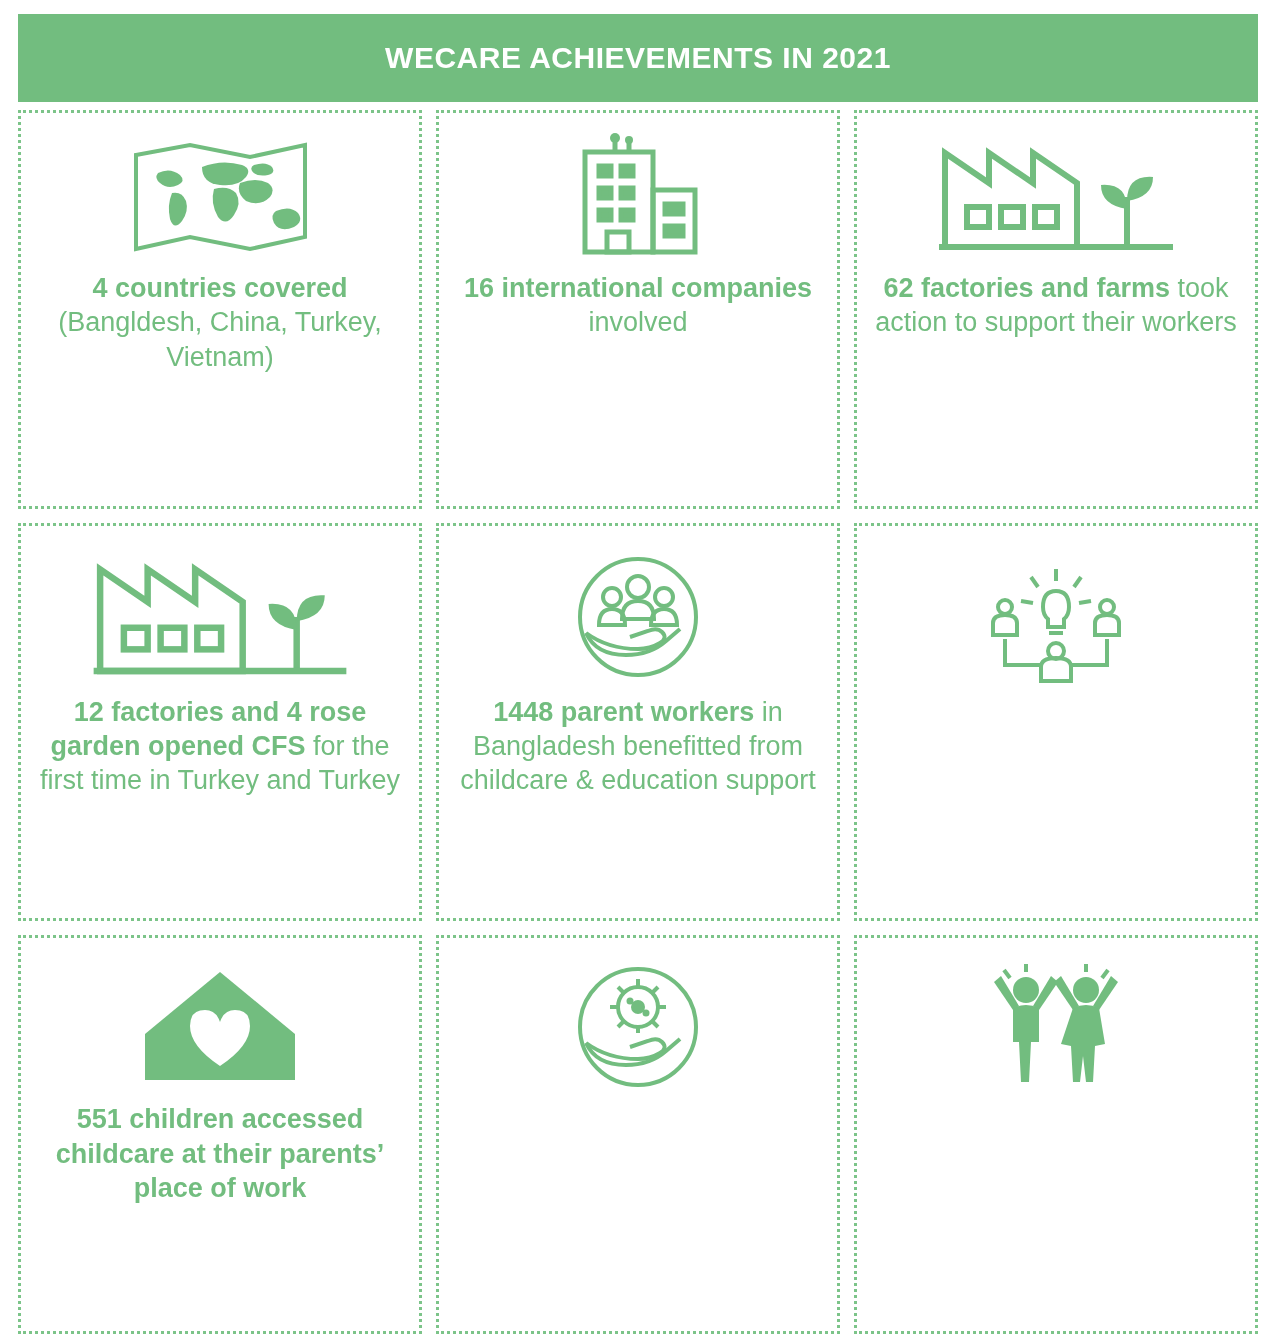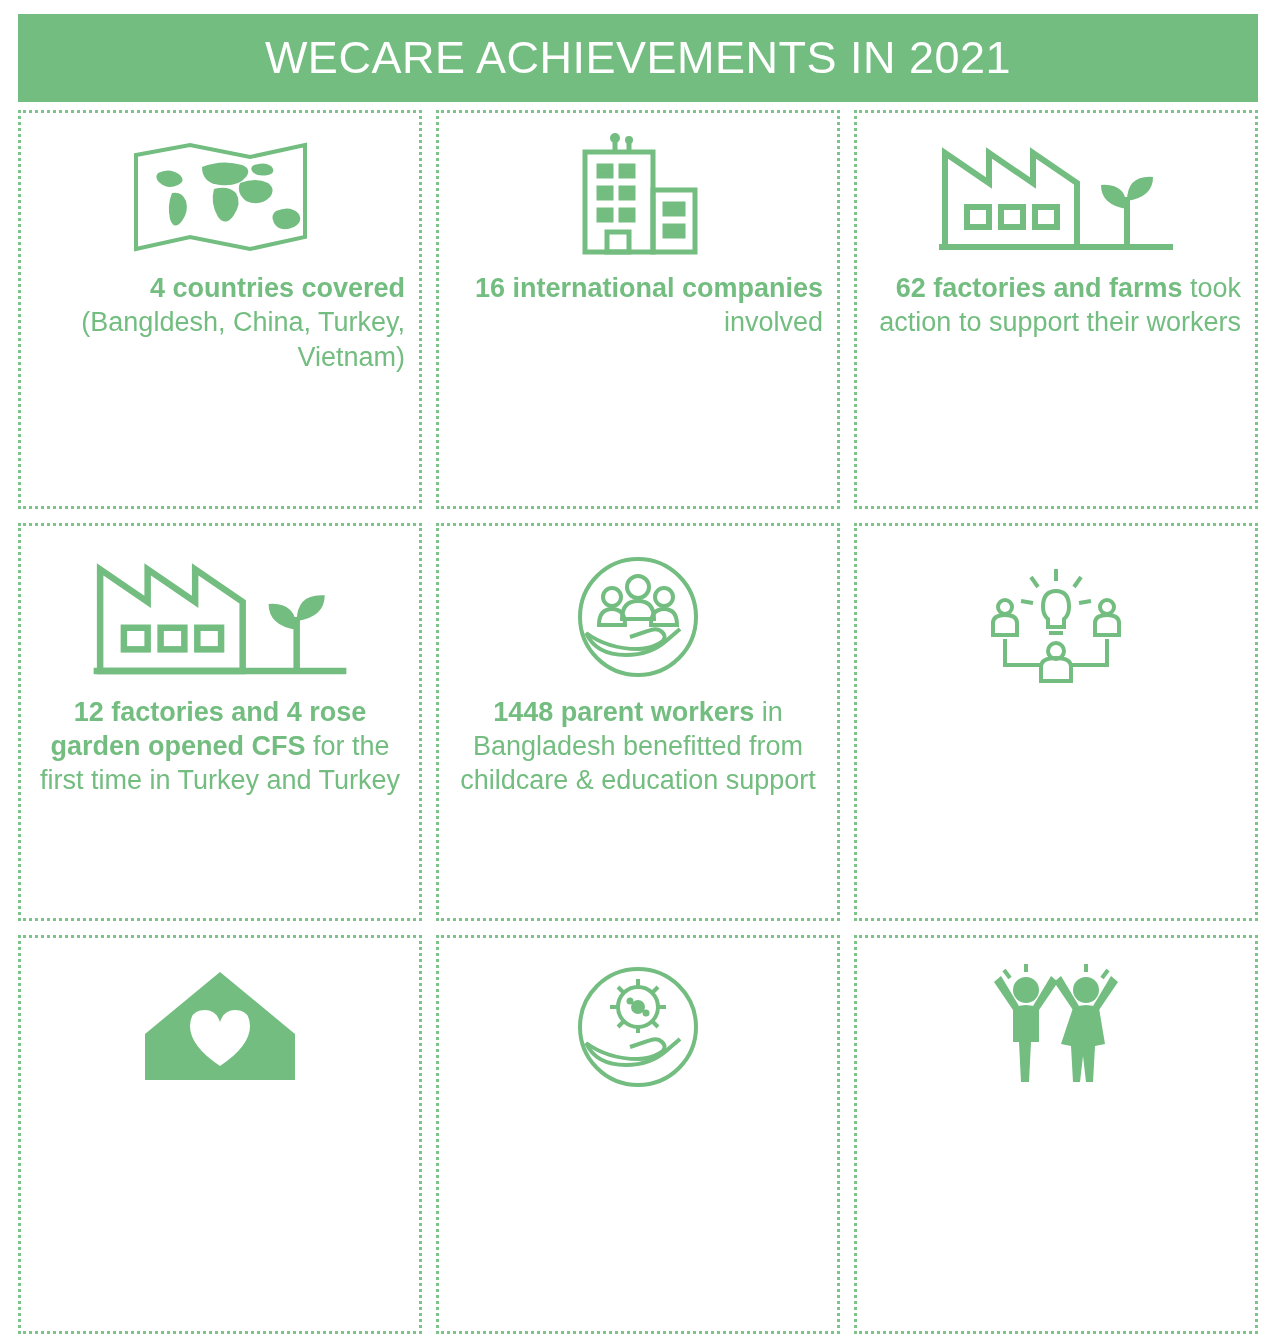--- a/index.html
+++ b/index.html
@@ -23,22 +23,22 @@
   .header-bar {
     background: #72bd7f;
     height: 88px;
     display: flex;
     align-items: center;
     justify-content: center;
     margin: 0 0 8px 0;
   }
   .header-title {
     color: #ffffff;
-    font-size: 45px;
-    font-weight: normal;
+    font-size: 30px;
+    font-weight: bold;
     letter-spacing: 0.5px;
     text-align: center;
     font-family: "Liberation Sans", sans-serif;
   }
   .grid {
     flex: 1;
     display: grid;
     grid-template-columns: repeat(3, 1fr);
     grid-template-rows: repeat(3, 1fr);
     column-gap: 14px;
@@ -65,21 +65,21 @@
     text-align: center;
     font-size: 27px;
     line-height: 1.27;
     padding: 0 4px;
     font-family: "Liberation Sans", sans-serif;
   }
   .cell-text b {
     font-weight: bold;
   }
   .r1 .icon-wrap { height: 140px; }
-  .r1 .cell-text { margin-top: 4px; text-align: right; }
+  .r1 .cell-text { margin-top: 4px; }
   .r2 .icon-wrap { height: 155px; }
   .r3 .icon-wrap { height: 150px; }
   svg { display: block; }
 </style>
 </head>
 <body>
 
 <div class="infographic">
 
   <div class="header-bar">
@@ -215,20 +215,24 @@
       </div>
     </div>
 
     <div class="cell r3">
       <div class="icon-wrap">
         <svg width="170" height="130" viewBox="0 0 170 130" fill="none">
           <path d="M85 10 L160 72 L160 118 L10 118 L10 72 Z" fill="#72bd7f"></path>
           <path d="M85 104 q-30 -20 -30 -40 q0 -16 15 -16 q11 0 15 12 q4 -12 15 -12 q15 0 15 16 q0 20 -30 40 Z" fill="#ffffff"></path>
         </svg>
       </div>
+      <div class="cell-text">
+        <b>551 children accessed childcare at their parents’ place of work</b>
+        <span></span>
+      </div>
     </div>
 
     <div class="cell r3">
       <div class="icon-wrap">
         <svg width="140" height="140" viewBox="0 0 140 140" fill="none" stroke="#72bd7f" stroke-width="4">
           <circle cx="70" cy="70" r="58"></circle>
           <circle cx="70" cy="50" r="20"></circle>
           <circle cx="70" cy="50" r="7" fill="#72bd7f" stroke="none"></circle>
           <circle cx="62" cy="44" r="3.5" fill="#72bd7f" stroke="none"></circle>
           <circle cx="78" cy="56" r="3.5" fill="#72bd7f" stroke="none"></circle>

